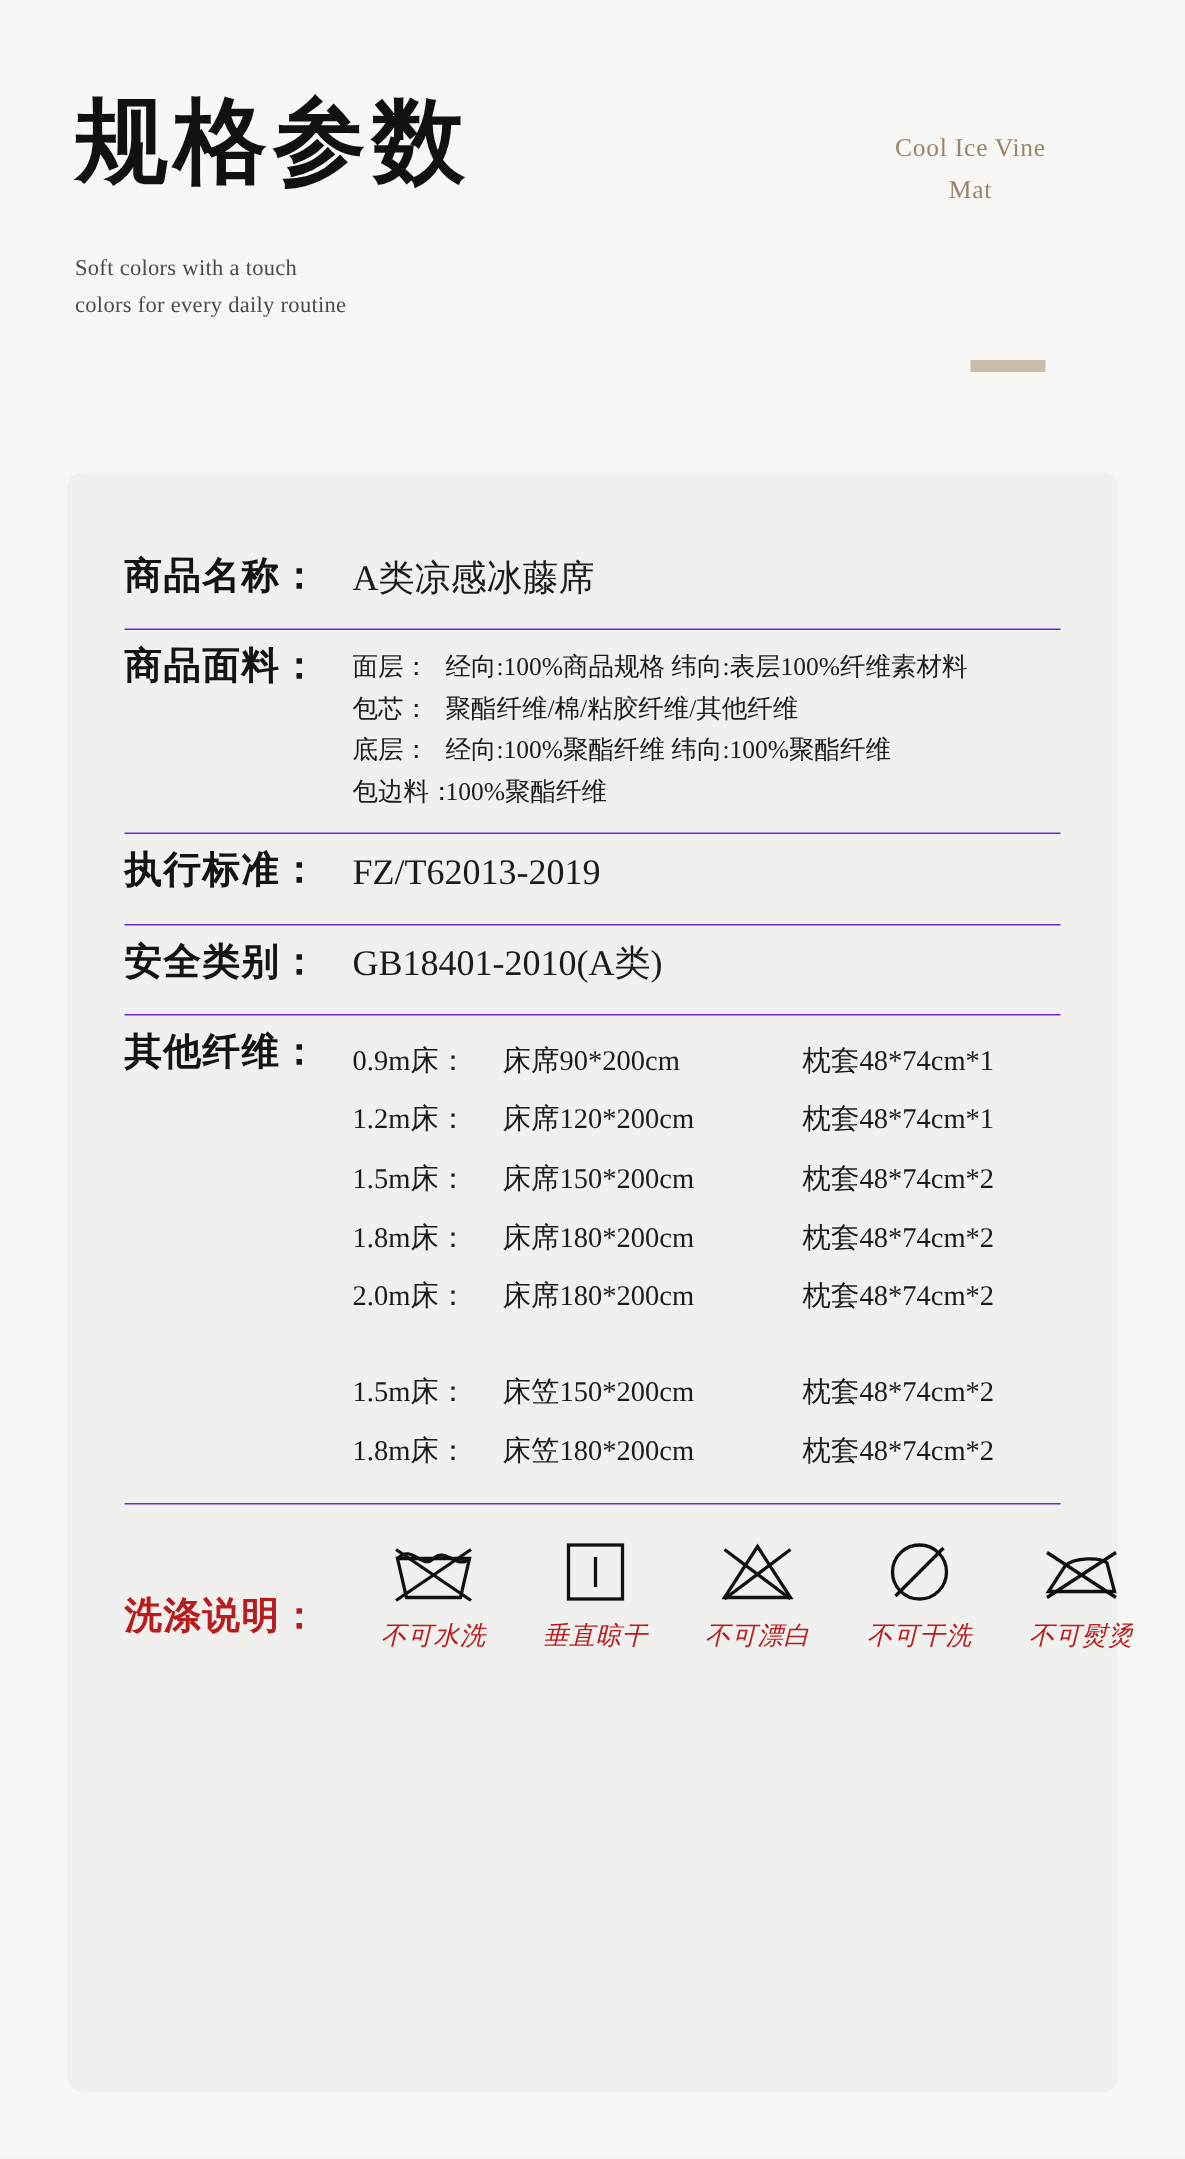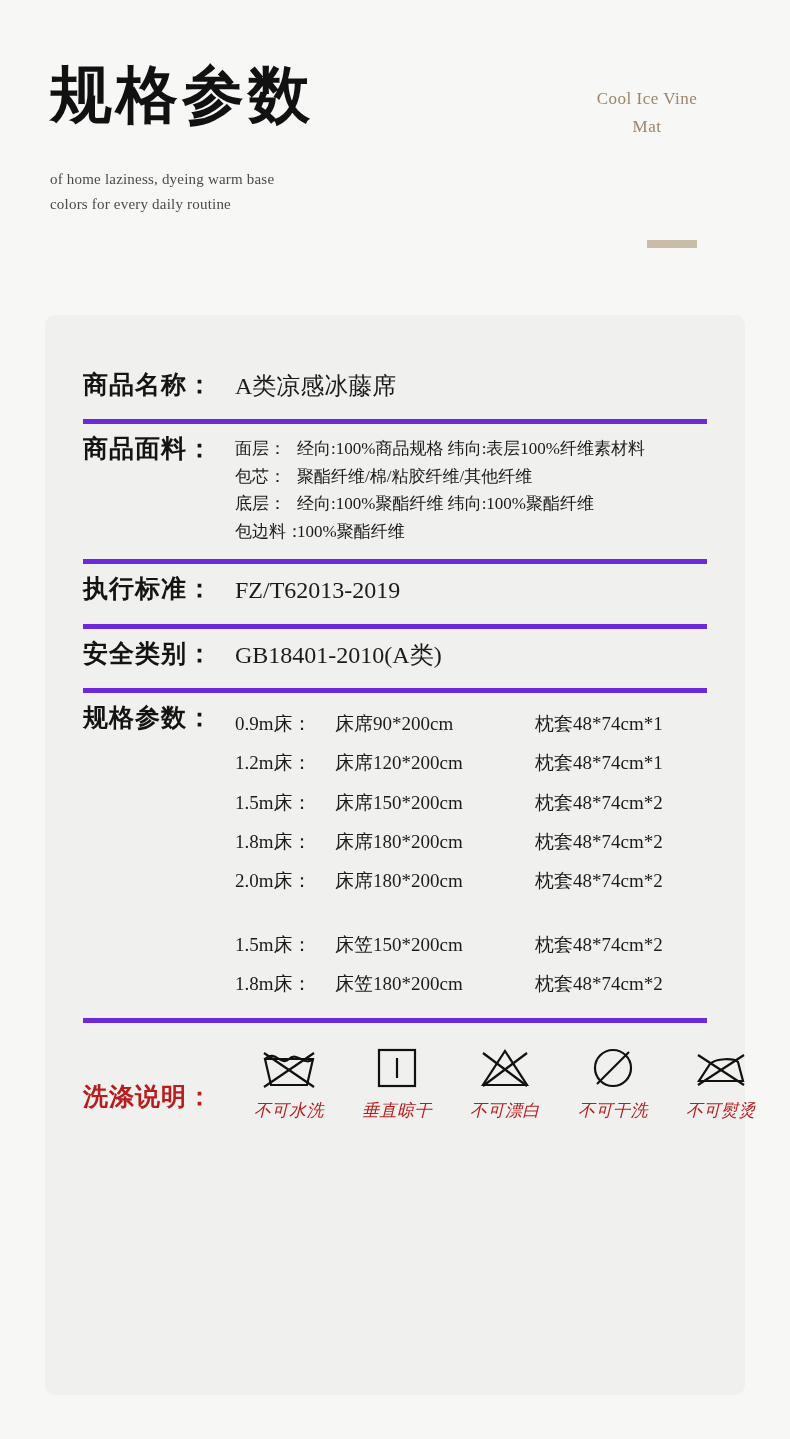--- a/index.html
+++ b/index.html
@@ -75,21 +75,21 @@
     border-radius: 10px;
   }
   .card-inner {
     padding: 45px 38px 0 38px;
   }
 
   .row {
     display: flex;
     align-items: flex-start;
     padding: 6px 0 14px 0;
-    border-bottom: 5px solid #6d28d9;
+    border-bottom: 1px solid #6d28d9;
   }
   .row-label {
     flex: 0 0 auto;
     width: 152px;
     font-size: 25px;
     font-weight: bold;
     color: #141414;
     letter-spacing: 1px;
     line-height: 1.5;
     white-space: nowrap;
@@ -178,21 +178,21 @@
 
   <div class="header">
     <h1 class="title">规格参数</h1>
 
     <div class="brand">
       <div>Cool Ice Vine</div>
       <div>Mat</div>
     </div>
 
     <div class="subtitle">
-      <div>of home laziness, dyeing warm base</div>
+      <div>Soft colors with a touch</div>
       <div>colors for every daily routine</div>
     </div>
 
     <div class="accent-bar"></div>
   </div>
 
   <div class="card">
     <div class="card-inner">
 
       <div class="row">
@@ -226,21 +226,21 @@
         <div class="row-label">执行标准：</div>
         <div class="row-value big">FZ/T62013-2019</div>
       </div>
 
       <div class="row">
         <div class="row-label">安全类别：</div>
         <div class="row-value big">GB18401-2010(A类)</div>
       </div>
 
       <div class="row">
-        <div class="row-label">规格参数：</div>
+        <div class="row-label">其他纤维：</div>
         <div class="row-value">
           <table class="spec-table">
             <tbody>
                 <tr>
               <td class="spec-size">0.9m床：</td>
               <td class="spec-mat">床席90*200cm</td>
               <td class="spec-pillow">枕套48*74cm*1</td>
             </tr>
             <tr>
               <td class="spec-size">1.2m床：</td>

